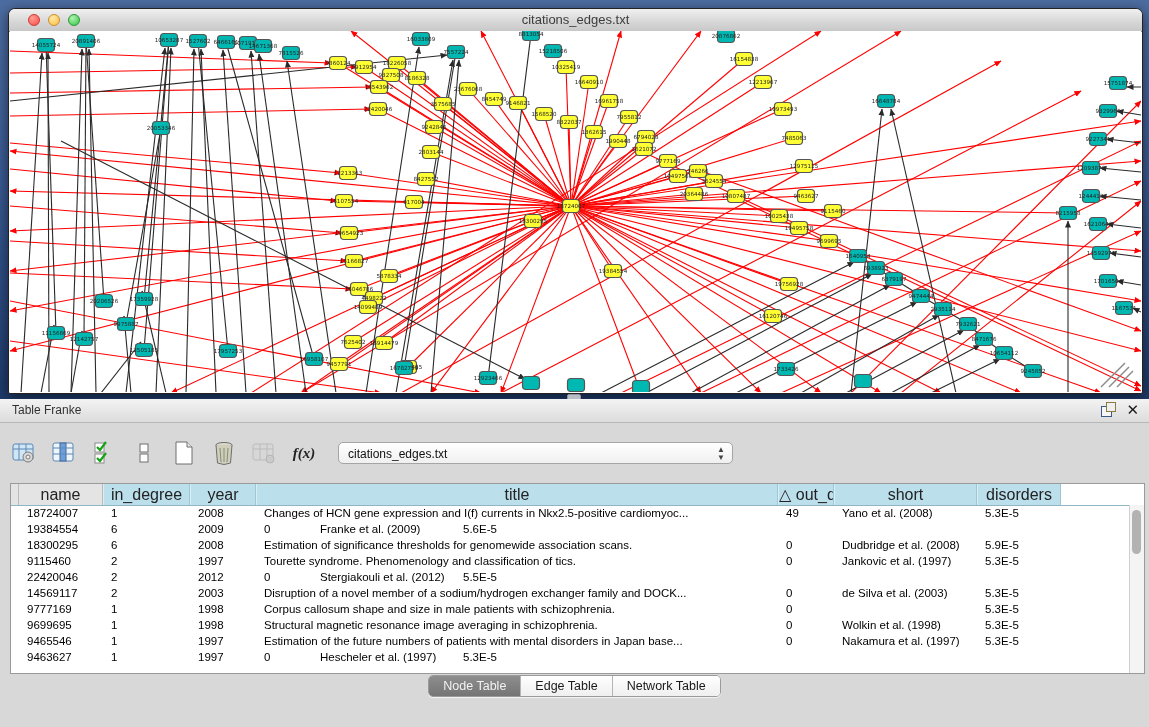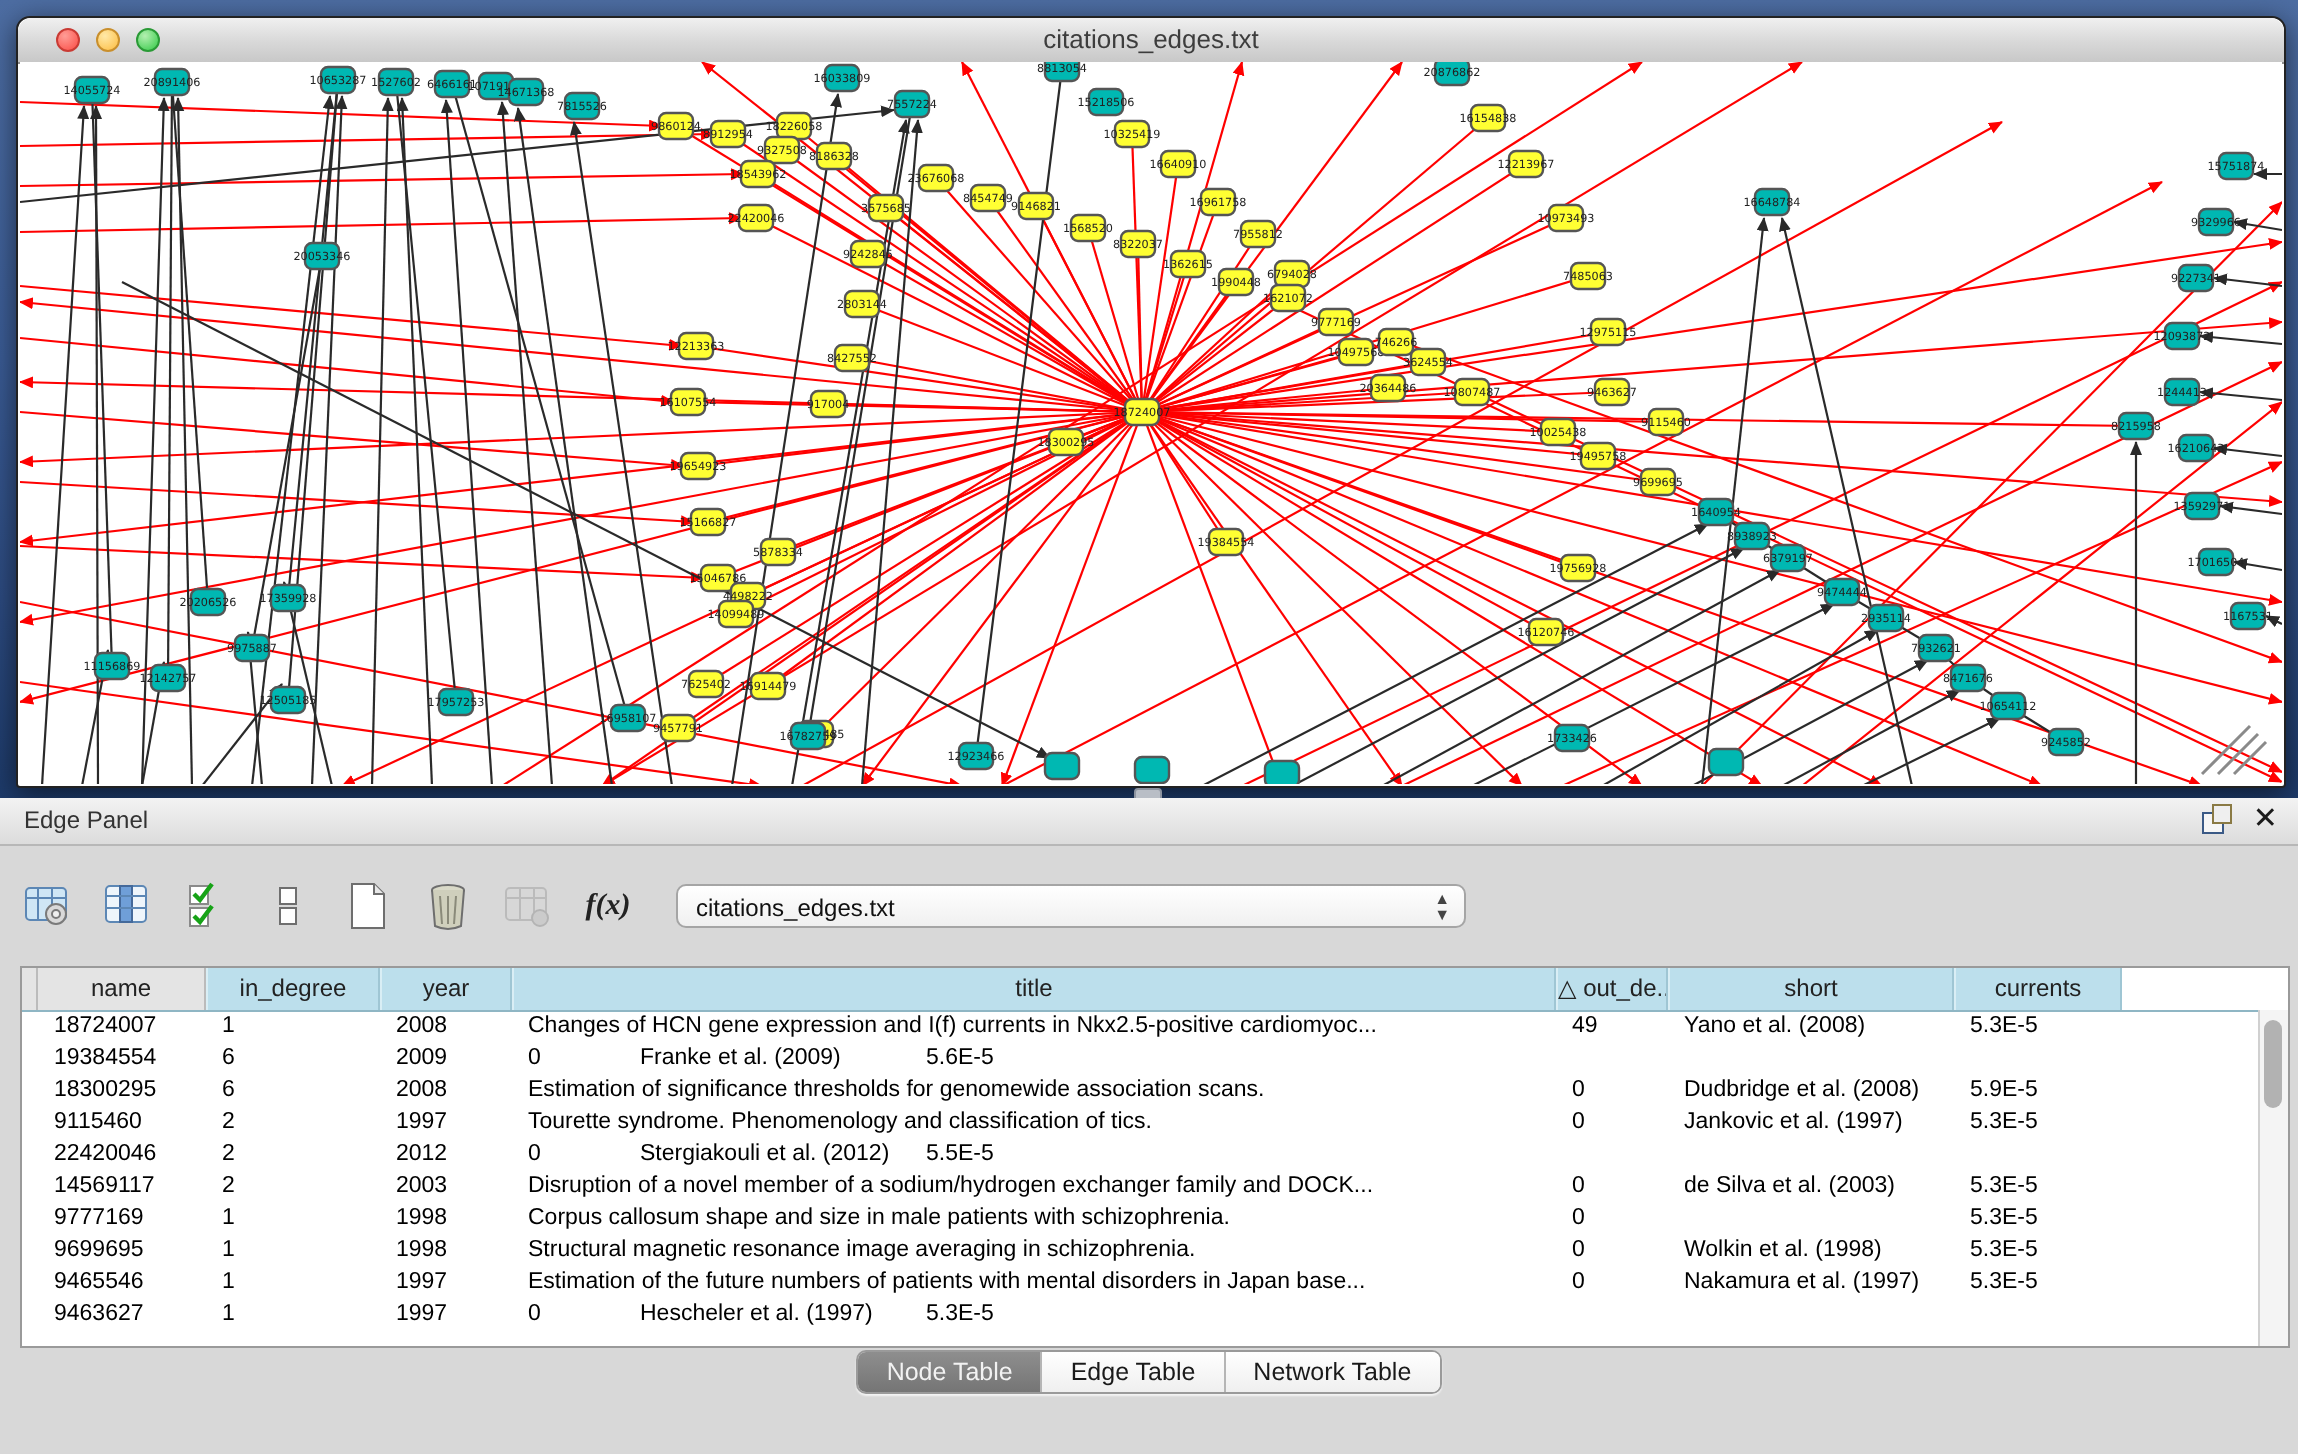--- a/index.html
+++ b/index.html
@@ -42,21 +42,21 @@
   .fx{font-family:"Liberation Serif","DejaVu Serif",serif;font-style:italic;font-weight:bold;
       font-size:15px;color:#222;}
   .combo{width:395px;height:22px;margin-left:8px;background:linear-gradient(180deg,#ffffff,#f0f0f0);
          border:1px solid #a5a5a5;border-radius:5px;position:relative;font-size:12px;color:#111;
          line-height:22px;padding-left:9px;box-sizing:border-box;}
   .combo .arrows{position:absolute;right:7px;top:3px;font-size:8px;color:#444;line-height:8px;text-align:center;}
 
   .tablebox{position:absolute;left:10px;top:84px;width:1135px;height:191px;background:#fff;
             border:1px solid #9a9a9a;box-sizing:border-box;}
   .thead{display:flex;height:21px;border-bottom:1px solid #8fb6c4;}
-  .th{box-sizing:border-box;height:21px;line-height:21px;text-align:center;font-size:12px;color:#222;
+  .th{box-sizing:border-box;height:21px;line-height:21px;text-align:center;font-size:16px;color:#222;
       background:#bcdfec;border-right:1px solid #9fc6d4;border-left:1px solid #d9eef5;overflow:hidden;white-space:nowrap;}
   .th.gray{background:#e4e4e4;border-left:none;border-right:1px solid #bbb;}
   .tbody{position:absolute;left:0;top:21px;right:14px;bottom:0;overflow:hidden;}
   .tr{display:flex;height:16px;}
   .td{box-sizing:border-box;font-size:11.5px;color:#000;line-height:16px;white-space:nowrap;
       overflow:hidden;padding-left:8px;}
   .vscroll{position:absolute;right:0;top:21px;width:14px;bottom:0;background:#f4f4f4;border-left:1px solid #d0d0d0;}
   .vthumb{position:absolute;left:2px;top:5px;width:9px;height:44px;background:#b2b2b2;border-radius:5px;}
 
   .tabs{position:absolute;left:0;right:0;top:276px;height:22px;display:flex;justify-content:center;}
@@ -696,21 +696,21 @@
           <line x1="1116" y1="386" x2="1132" y2="370"></line>
         </g>
       </svg>
     </div>
   </div>
   <div class="splitter"></div>
 </div>
 
 <div class="panel">
   <div class="panel-hdr">
-    <span class="ph-title">Edge Panel</span>
+    <span class="ph-title">Table Franke</span>
     <div class="ph-icons">
       <div class="float-ic">
         <div class="sq1"></div>
           <div class="sq2"></div>
       </div>
       <div class="close-ic">✕</div>
     </div>
   </div>
 
   <div class="toolbar">
@@ -781,21 +781,21 @@
 
   <div class="tablebox">
     <div class="thead" id="thead">
         <div class="th gray" style="width: 8px;"></div>
         <div class="th gray" style="width: 84px;">name</div>
         <div class="th" style="width: 87px;">in_degree</div>
         <div class="th" style="width: 66px;">year</div>
         <div class="th" style="width: 522px;">title</div>
         <div class="th" style="width: 56px;">△ out_de...</div>
         <div class="th" style="width: 143px;">short</div>
-        <div class="th" style="width: 84px;">currents</div>
+        <div class="th" style="width: 84px;">disorders</div>
       </div>
     <div class="tbody" id="tbody">
         <div class="tr">
           <div class="td" style="width: 8px; padding: 0px;"></div>
           <div class="td" style="width: 84px;">18724007</div>
           <div class="td" style="width: 87px;">1</div>
           <div class="td" style="width: 66px;">2008</div>
           <div class="td" style="width: 522px;">Changes of HCN gene expression and I(f) currents in Nkx2.5-positive cardiomyoc...</div>
           <div class="td" style="width: 56px;">49</div>
           <div class="td" style="width: 143px;">Yano et al. (2008)</div>

